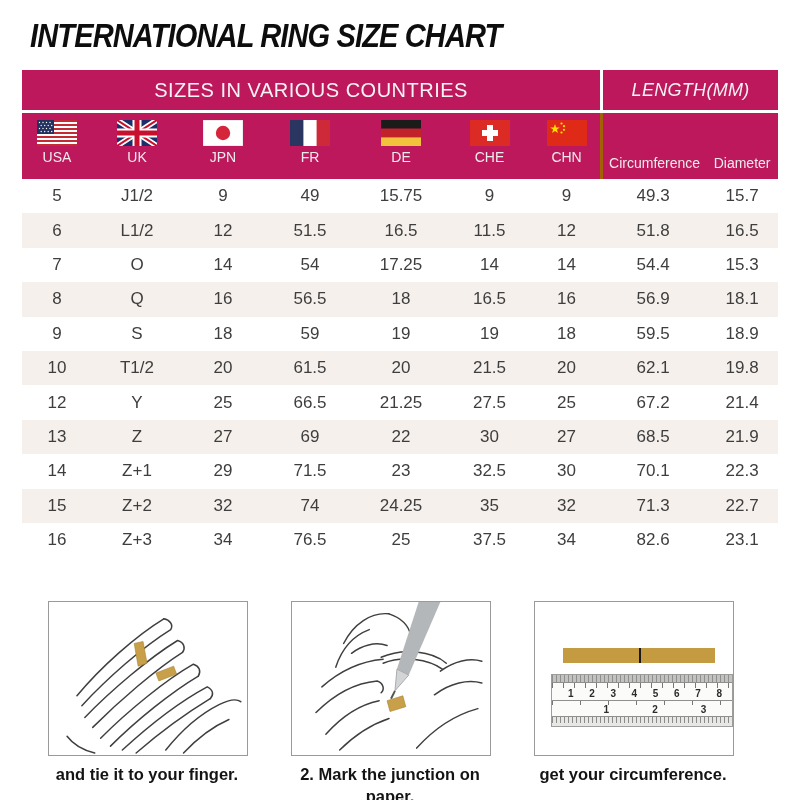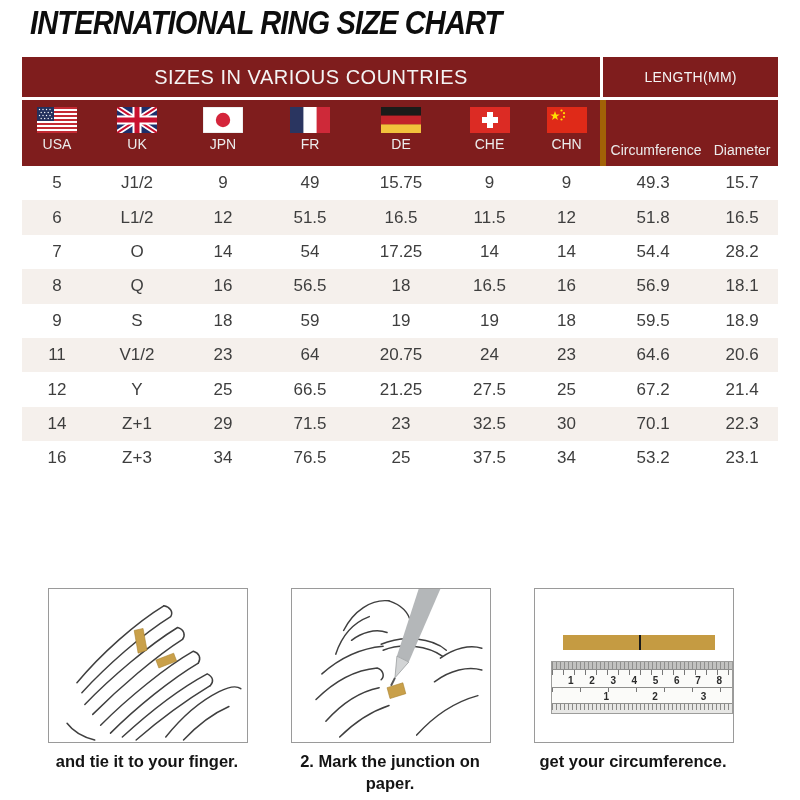--- a/index.html
+++ b/index.html
@@ -1,45 +1,45 @@
 <!DOCTYPE html>
 <html><head>
 <meta charset="utf-8">
 <style>
   html,body{margin:0;padding:0;}
   body{
     width:800px;height:800px;background:#ffffff;position:relative;
     font-family:"Liberation Sans","DejaVu Sans",sans-serif;
     -webkit-font-smoothing:antialiased;
   }
-  .page{position:absolute;inset:0;}
+  .page{position:absolute;inset:0;margin-top:13px;}
 
   
   .page-title{
     position:absolute;left:30px;top:4px;margin:0;
     font-size:33px;font-weight:bold;font-style:italic;
     letter-spacing:-1px;color:#0d0d0d;white-space:nowrap;
     transform:scaleX(0.88);transform-origin:left center;
   }
 
   
   table.ring-table{
     position:absolute;left:22px;top:57px;width:756px;
     border-collapse:separate;border-spacing:0;table-layout:fixed;
   }
   .ring-table th,.ring-table td{padding:0;text-align:center;font-weight:normal;}
-  .hdr{background:#7f1d1d;color:#f4f4f4;}
+  .hdr{background:#be185d;color:#f4f4f4;}
   .group-row th{height:40px;border-bottom:3px solid #ffffff;}
   .group-countries{font-size:20px;letter-spacing:0.5px;}
-  .group-length{font-size:14px;letter-spacing:0.3px;border-left:3px solid #ffffff;}
+  .group-length{font-size:18px;letter-spacing:0.3px;border-left:3px solid #ffffff;font-style:italic;}
   .flag-row th{height:58px;vertical-align:top;}
   .flag-cell .flag{display:block;margin:7px auto 3px auto;width:40px;height:26px;}
   .country-label{display:block;font-size:14px;color:#ececec;}
   .len-col{vertical-align:bottom !important;font-size:14px;color:#ececec;padding-bottom:8px !important;}
-  .th-circ{border-left:6px solid #a16207;}
+  .th-circ{border-left:3px solid #a16207;}
   .ring-table tbody td{height:34.4px;font-size:17px;color:#3e3e3e;}
   .ring-table tbody tr:nth-child(even) td{background:#f5f0ec;}
 
   
   .steps{position:absolute;left:0;top:588px;width:800px;display:flex;gap:43px;padding-left:48px;box-sizing:border-box;}
   .step{width:200px;flex:0 0 200px;}
   .step-box{width:198px;height:153px;border:1px solid #9a9a9a;background:#ffffff;position:relative;overflow:hidden;}
   .step-caption{
     width:232px;margin:8px 0 0 -17px;text-align:center;
     font-size:16.5px;font-weight:bold;color:#141414;line-height:1.32;
@@ -204,21 +204,21 @@
         </tr>
         <tr>
           <td>7</td>
           <td>O</td>
           <td>14</td>
           <td>54</td>
           <td>17.25</td>
           <td>14</td>
           <td>14</td>
           <td>54.4</td>
-          <td>28.2</td>
+          <td>15.3</td>
         </tr>
         <tr>
           <td>8</td>
           <td>Q</td>
           <td>16</td>
           <td>56.5</td>
           <td>18</td>
           <td>16.5</td>
           <td>16</td>
           <td>56.9</td>
@@ -229,61 +229,83 @@
           <td>S</td>
           <td>18</td>
           <td>59</td>
           <td>19</td>
           <td>19</td>
           <td>18</td>
           <td>59.5</td>
           <td>18.9</td>
         </tr>
         <tr>
-          <td>11</td>
-          <td>V1/2</td>
-          <td>23</td>
-          <td>64</td>
-          <td>20.75</td>
-          <td>24</td>
-          <td>23</td>
-          <td>64.6</td>
-          <td>20.6</td>
+          <td>10</td>
+          <td>T1/2</td>
+          <td>20</td>
+          <td>61.5</td>
+          <td>20</td>
+          <td>21.5</td>
+          <td>20</td>
+          <td>62.1</td>
+          <td>19.8</td>
         </tr>
         <tr>
           <td>12</td>
           <td>Y</td>
           <td>25</td>
           <td>66.5</td>
           <td>21.25</td>
           <td>27.5</td>
           <td>25</td>
           <td>67.2</td>
           <td>21.4</td>
         </tr>
         <tr>
+          <td>13</td>
+          <td>Z</td>
+          <td>27</td>
+          <td>69</td>
+          <td>22</td>
+          <td>30</td>
+          <td>27</td>
+          <td>68.5</td>
+          <td>21.9</td>
+        </tr>
+        <tr>
           <td>14</td>
           <td>Z+1</td>
           <td>29</td>
           <td>71.5</td>
           <td>23</td>
           <td>32.5</td>
           <td>30</td>
           <td>70.1</td>
           <td>22.3</td>
         </tr>
         <tr>
+          <td>15</td>
+          <td>Z+2</td>
+          <td>32</td>
+          <td>74</td>
+          <td>24.25</td>
+          <td>35</td>
+          <td>32</td>
+          <td>71.3</td>
+          <td>22.7</td>
+        </tr>
+        <tr>
           <td>16</td>
           <td>Z+3</td>
           <td>34</td>
           <td>76.5</td>
           <td>25</td>
           <td>37.5</td>
           <td>34</td>
-          <td>53.2</td>
+          <td>82.6</td>
           <td>23.1</td>
         </tr>
       </tbody>
   </table>
 
   <div class="steps">
 
     <div class="step">
       <div class="step-box">
         <svg class="illus" viewBox="0 0 200 155">

